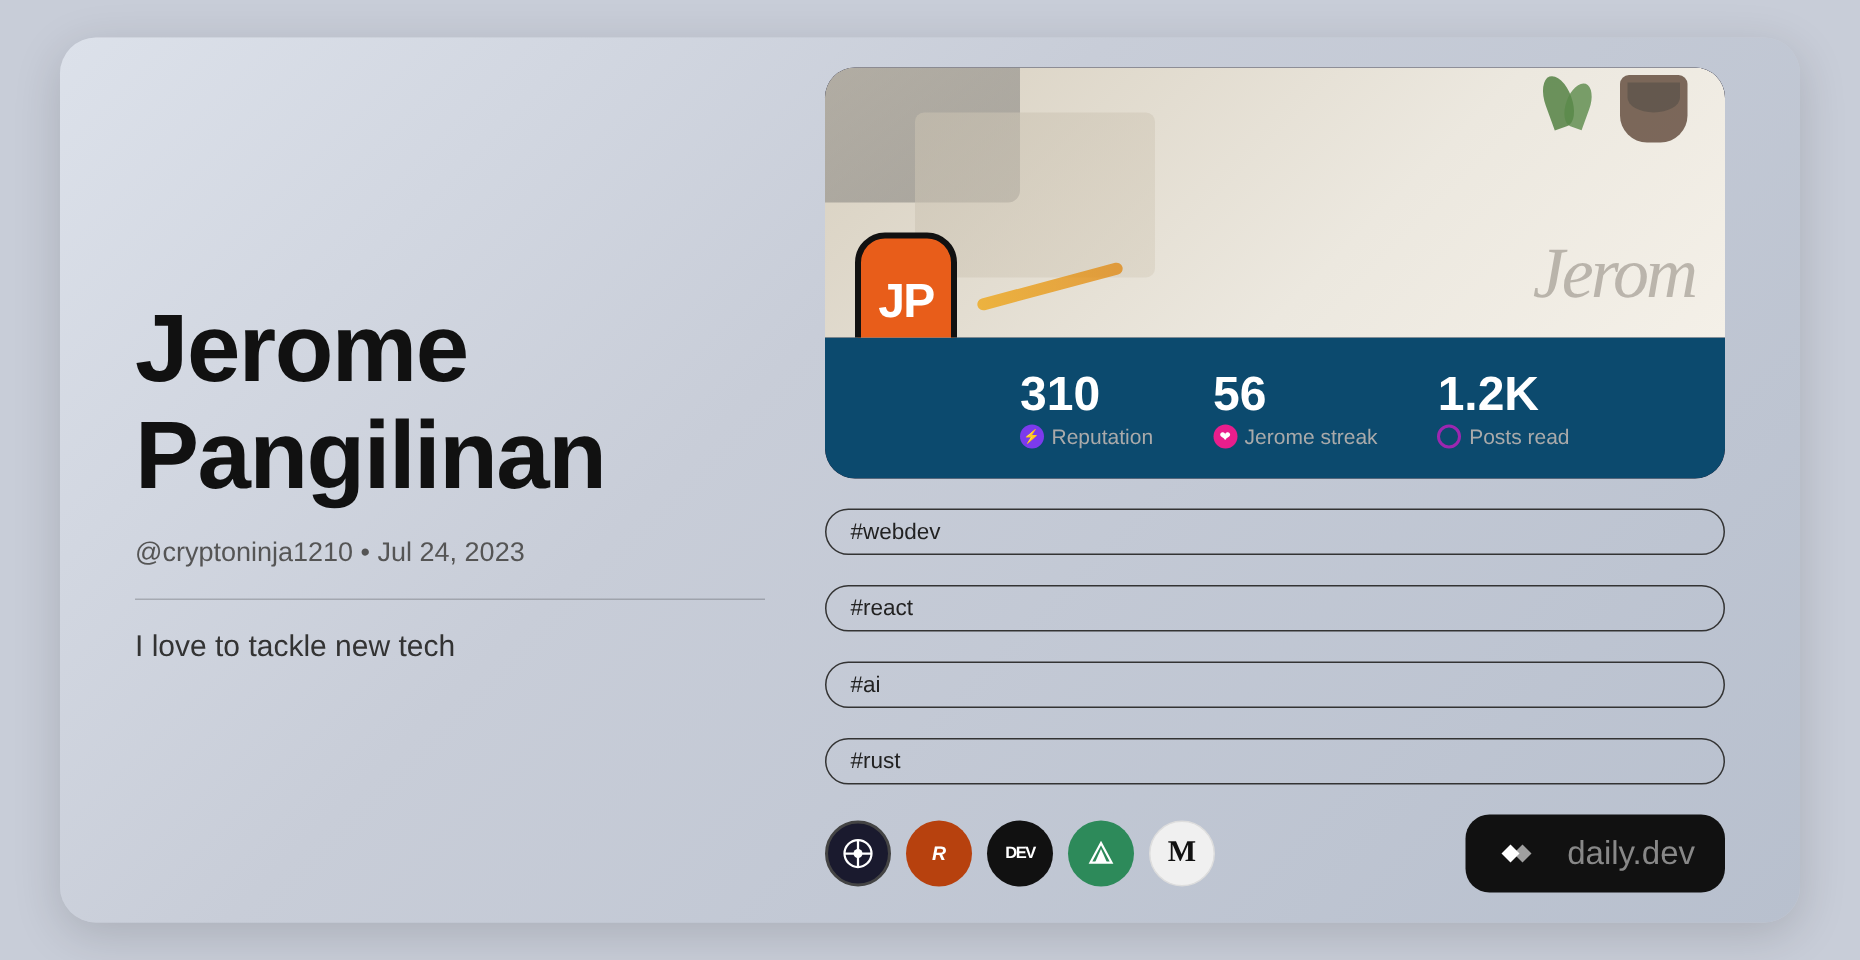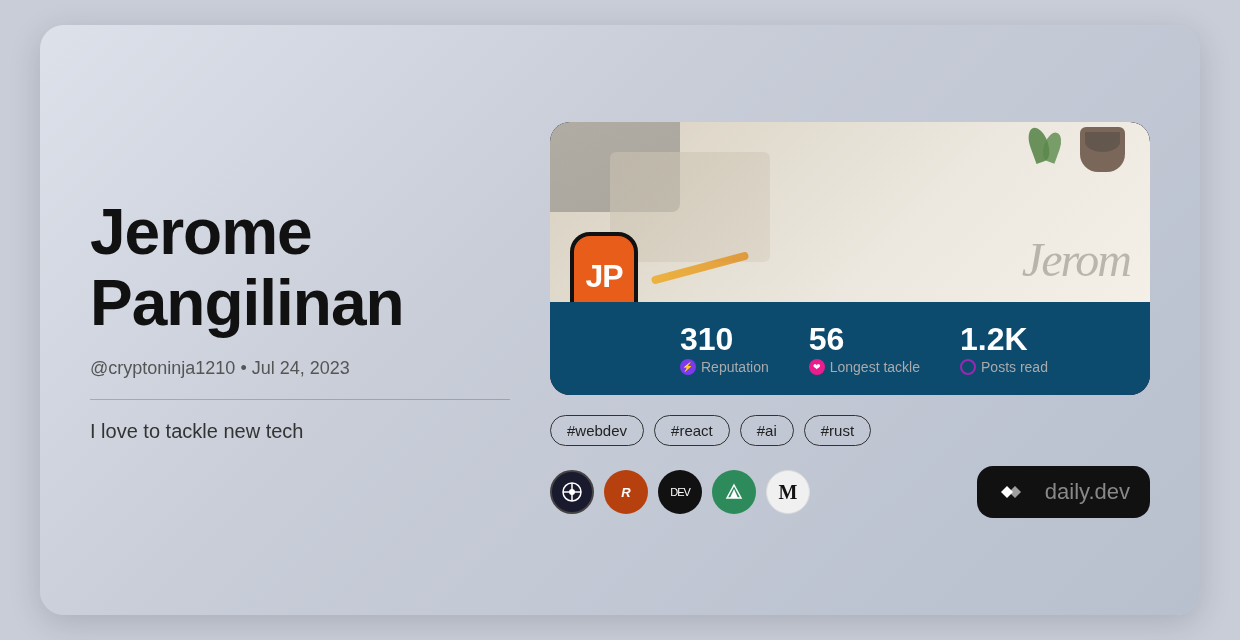--- a/index.html
+++ b/index.html
@@ -150,22 +150,23 @@
     }
 
     .stat-icon.reputation { background: #7c3aed; color: white; }
     .stat-icon.streak { background: #e91e8c; color: white; }
     .stat-icon.posts { background: #9c27b0; color: white; border: 2px solid #9c27b0; background: transparent; }
 
     
     .tags-section {
       display: flex;
       flex-wrap: wrap;
-      gap: 10px;
-      margin-bottom: 20px;
+      gap: 20px;
+      margin-bottom: 20px;
+      flex-direction: column;
     }
 
     .tag {
       border: 1.5px solid #333;
       border-radius: 20px;
       padding: 6px 16px;
       font-size: 15px;
       color: #222;
       font-weight: 500;
       background: transparent;
@@ -290,21 +291,21 @@
             <span class="stat-value">310</span>
             <div class="stat-label">
               <div class="stat-icon reputation">⚡</div>
               <span>Reputation</span>
             </div>
           </div>
           <div class="stat-item">
             <span class="stat-value">56</span>
             <div class="stat-label">
               <div class="stat-icon streak" style="background:#e91e8c;color:white;border-radius:50%;width:16px;height:16px;font-size:9px;display:flex;align-items:center;justify-content:center;">❤</div>
-              <span>Longest tackle</span>
+              <span>Jerome streak</span>
             </div>
           </div>
           <div class="stat-item">
             <span class="stat-value">1.2K</span>
             <div class="stat-label">
               <div class="stat-icon posts" style="width:16px;height:16px;border:2px solid #9c27b0;border-radius:50%;display:flex;align-items:center;justify-content:center;background:transparent;"></div>
               <span>Posts read</span>
             </div>
           </div>
         </div>
@@ -325,21 +326,21 @@
           <svg width="22" height="22" viewBox="0 0 22 22" fill="none">
             <circle cx="11" cy="11" r="9" stroke="white" stroke-width="1.5" fill="none"></circle>
             <line x1="11" y1="2" x2="11" y2="20" stroke="white" stroke-width="1.5"></line>
             <line x1="2" y1="11" x2="20" y2="11" stroke="white" stroke-width="1.5"></line>
             <circle cx="11" cy="11" r="3" fill="white"></circle>
           </svg>
         </div>
 
         <div class="source-icon source-rust" style="font-size:13px;font-weight:800;font-style:italic;">R</div>
 
-        <div class="source-icon source-dev" style="font-size:11px;font-weight:400;letter-spacing:-1px;">DEV</div>
+        <div class="source-icon source-dev" style="font-size:11px;font-weight:700;letter-spacing:-1px;">DEV</div>
 
         <div class="source-icon source-vue" style="background:#2d8a5a;">
           <svg width="22" height="22" viewBox="0 0 22 22" fill="none">
             <polygon points="11,4 18,17 4,17" fill="none" stroke="white" stroke-width="1.5"></polygon>
             <polygon points="11,8 15,17 7,17" fill="white"></polygon>
           </svg>
         </div>
 
         <div class="source-icon source-medium" style="background:#f0f0f0;border:1px solid #ddd;font-size:20px;font-weight:700;font-family:Georgia,serif;">M</div>
       </div>

